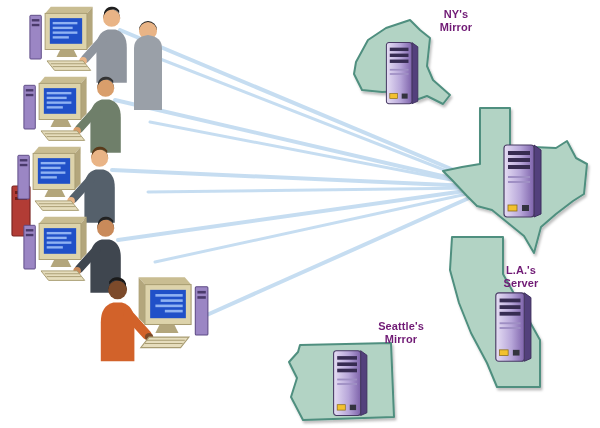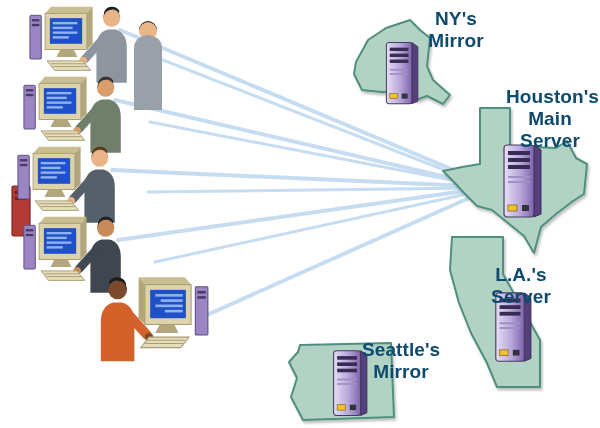--- a/index.html
+++ b/index.html
@@ -2,27 +2,27 @@
 <html><head>
 <meta charset="utf-8">
 <style>
   html,body{margin:0;padding:0;background:#fff;}
   .stage{
     position:relative;width:600px;height:428px;background:#ffffff;overflow:hidden;
     font-family:"Liberation Sans", sans-serif;
   }
   .stage svg{position:absolute;left:0;top:0;}
   .node-label{
-    position:absolute;color:#0c4a6e;font-weight:bold;font-size:19px;line-height:1.15;
+    position:absolute;color:#701a75;font-weight:bold;font-size:11px;line-height:1.15;
     text-align:center;white-space:pre-line;letter-spacing:.1px;
   }
   .lbl-ny{left:425px;top:8px;width:62px;}
   .lbl-houston{left:506px;top:86px;width:88px;}
   .lbl-la{left:490px;top:264px;width:62px;}
-  .lbl-seattle{left:362px;top:339px;width:78px;}
+  .lbl-seattle{left:362px;top:320px;width:78px;}
 </style>
 </head>
 <body>
 
 <div class="stage">
 
   <svg width="600" height="428" viewBox="0 0 600 428">
     <defs>
       <linearGradient id="gServer" x1="0" y1="0" x2="1" y2="0">
         <stop offset="0" stop-color="#e6def4"></stop>
@@ -110,21 +110,18 @@
       <use href="#workstation" transform="translate(28,2) scale(0.95)" style="--shirt:#8f959e; --skin:#e9b486; --hair:#1f1f1f"></use>
       <use href="#workstation" transform="translate(22,72) scale(0.95)" style="--shirt:#6f7f6a; --skin:#d99e6b; --hair:#333333"></use>
       <use href="#workstation" transform="translate(16,142) scale(0.95)" style="--shirt:#55606b; --skin:#e9b486; --hair:#5a3a1a"></use>
       <use href="#workstation" transform="translate(22,212) scale(0.95)" style="--shirt:#3f464f; --skin:#c98a5a; --hair:#222222"></use>
       <use href="#workstation" transform="translate(210,272) scale(-1.05,1.05)" style="--shirt:#d2622a; --skin:#7c4a2a; --hair:#1a1a1a"></use>
     </g>
   </svg>
 
   <div class="node-label lbl-ny">NY's
 Mirror</div>
-  <div class="node-label lbl-houston">Houston's
-Main
-Server</div>
   <div class="node-label lbl-la">L.A.'s
 Server</div>
   <div class="node-label lbl-seattle">Seattle's
 Mirror</div>
 
 </div>
 
 </body></html>

